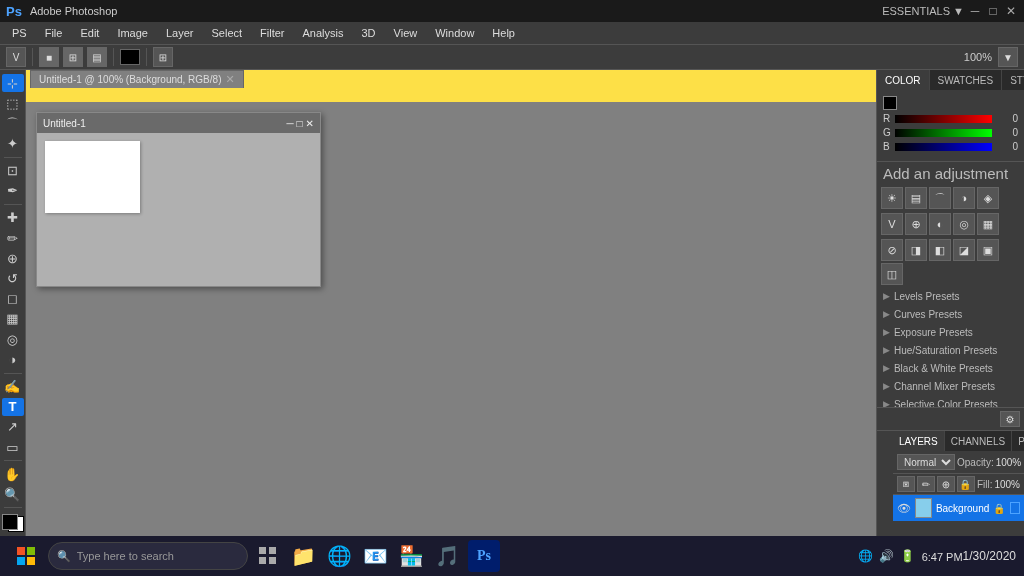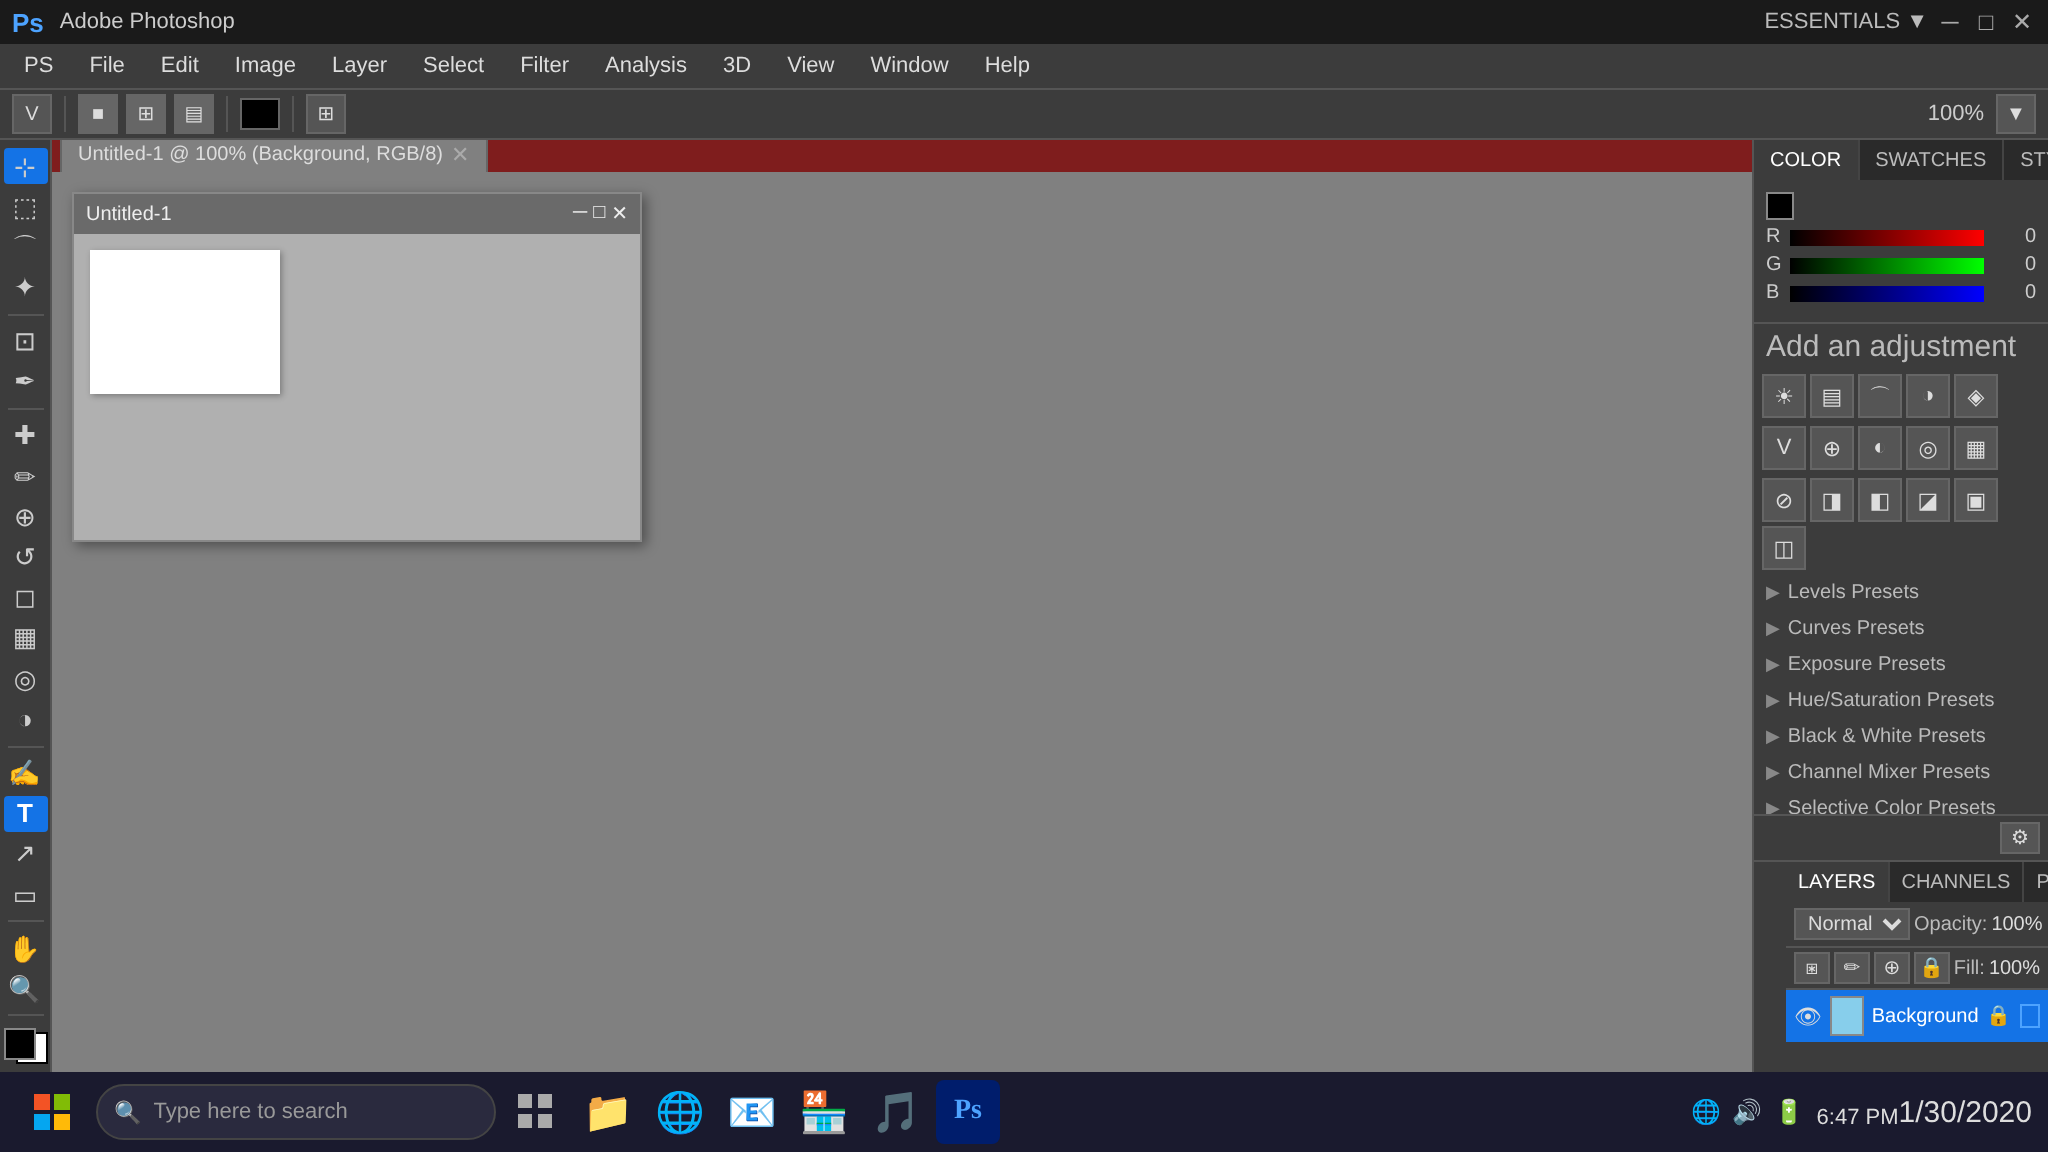--- a/index.html
+++ b/index.html
@@ -103,24 +103,24 @@
     .color-fg { width: 16px; height: 16px; background: #000; border: 1px solid #888; position: absolute; top: 0; left: 0; }
 
     
     #canvas-area {
       flex: 1;
       background: #808080;
       position: relative;
       overflow: hidden;
     }
     #document-tab-bar {
-      height: 16px;
-      background: #7f1d1d;
-      display: flex;
-      align-items: flex-end;
+      height: 32px;
+      background: #fde047;
+      display: flex;
+      align-items: flex-start;
       padding: 0 4px;
       gap: 2px;
     }
     .doc-tab {
       height: 18px;
       padding: 0 8px;
       background: #5a5a5a;
       border: 1px solid #666;
       border-bottom: none;
       color: #ddd;
@@ -662,16 +662,16 @@
   <div class="taskbar-icon" style="color:#e65100;font-size:20px;">📧</div>
   <div class="taskbar-icon" style="color:#1565c0;font-size:20px;">🏪</div>
   <div class="taskbar-icon" style="color:#1db954;font-size:20px;">🎵</div>
   <div class="taskbar-icon" style="background:#001d6c;width:32px;height:32px;border-radius:4px;display:flex;align-items:center;justify-content:center;color:#4da3ff;font-weight:bold;font-size:14px;font-family:serif;">Ps</div>
   <div id="taskbar-right">
     <span style="cursor:pointer;" class="sys-icon">🌐</span>
     <span style="cursor:pointer;" class="sys-icon">🔊</span>
     <span class="sys-icon">🔋</span>
     <div style="display:flex;align-items:flex-end;cursor:pointer;">
       <span style="font-size:11px;color:#ddd;">6:47 PM</span>
-      <span style="font-size:15px;color:#ddd;">1/30/2020</span>
+      <span style="font-size:12px;color:#ddd;">1/30/2020</span>
     </div>
   </div>
 </div>
 
 </body></html>

